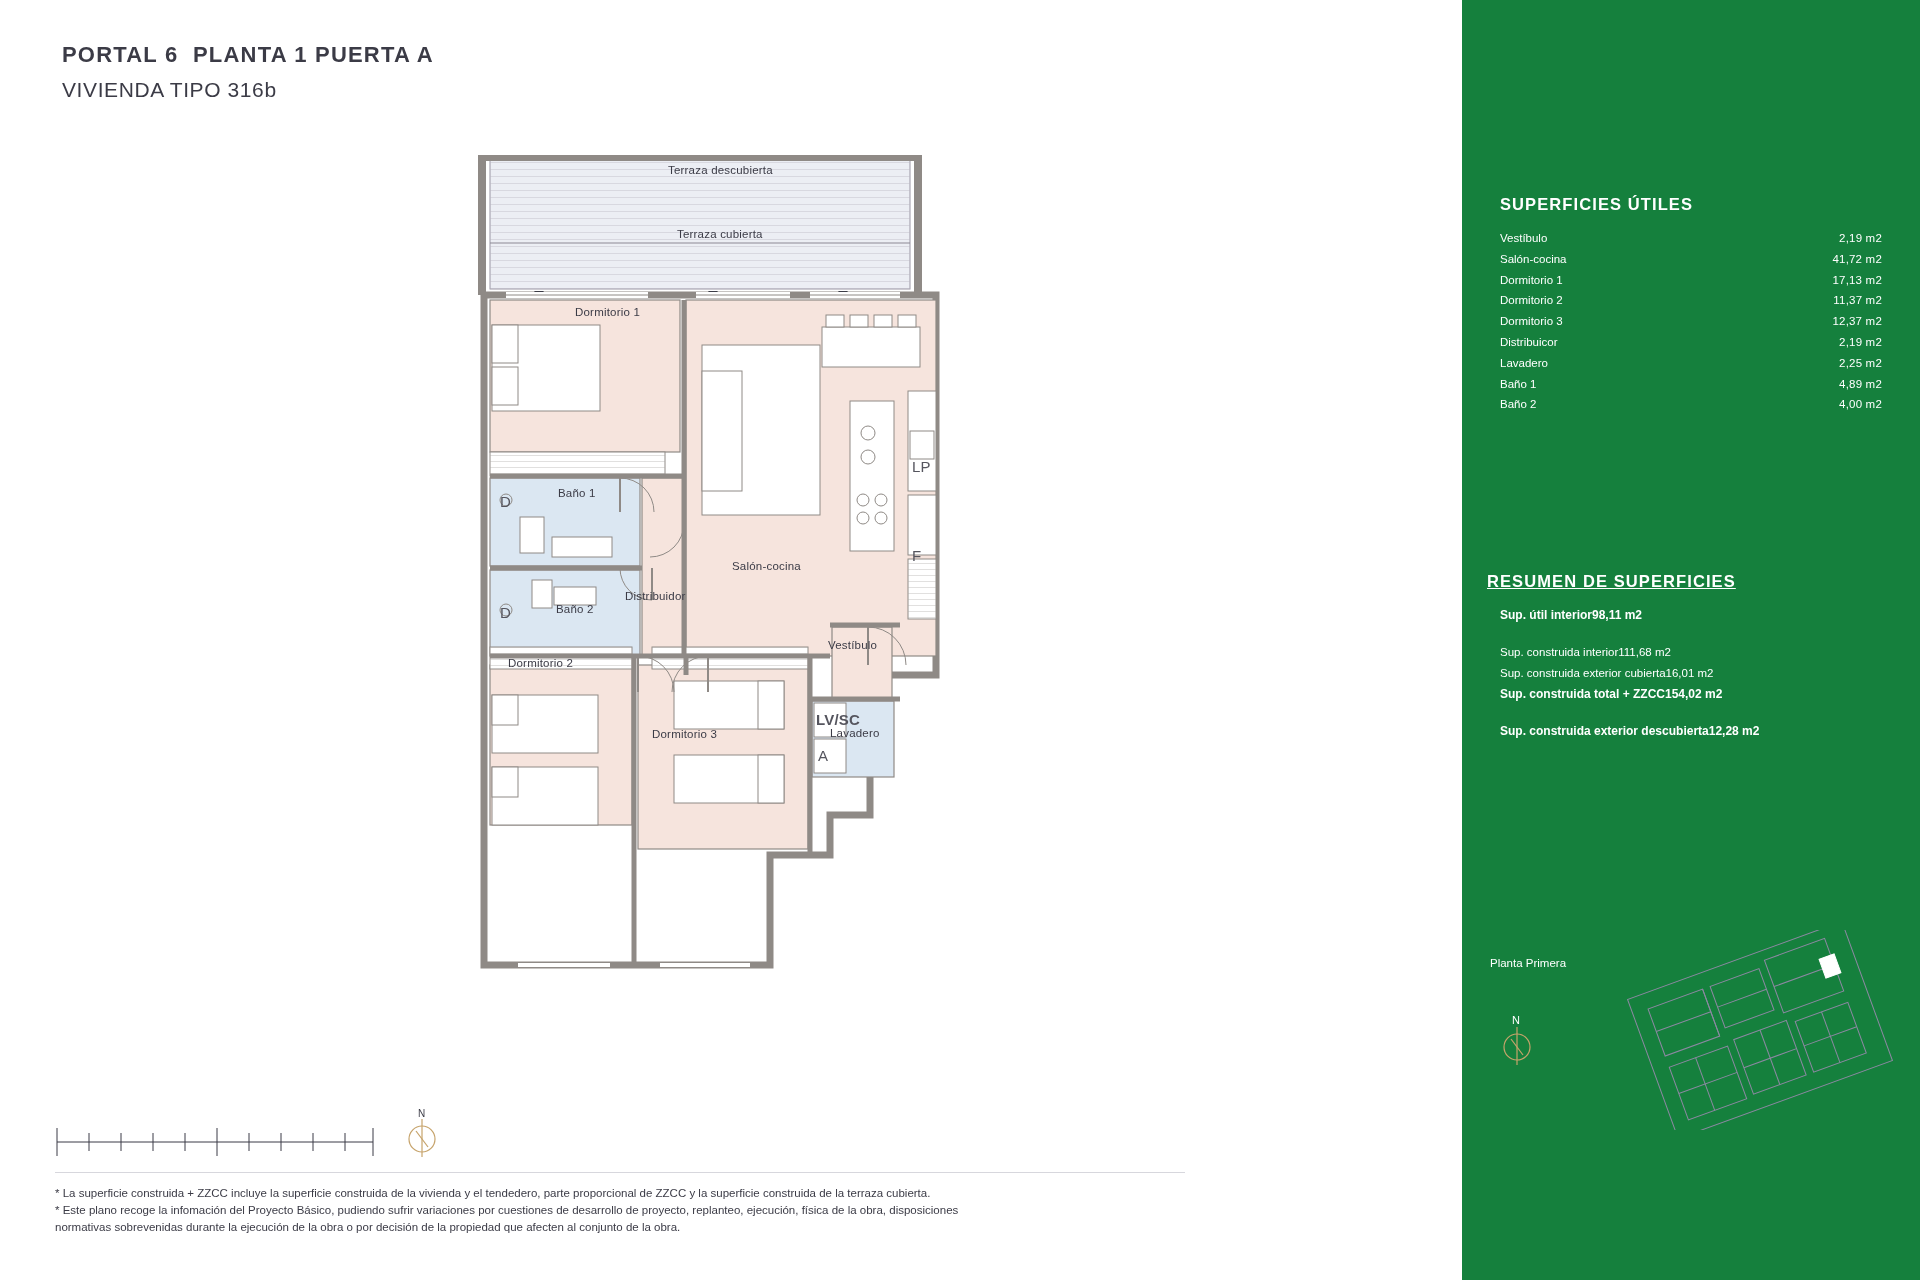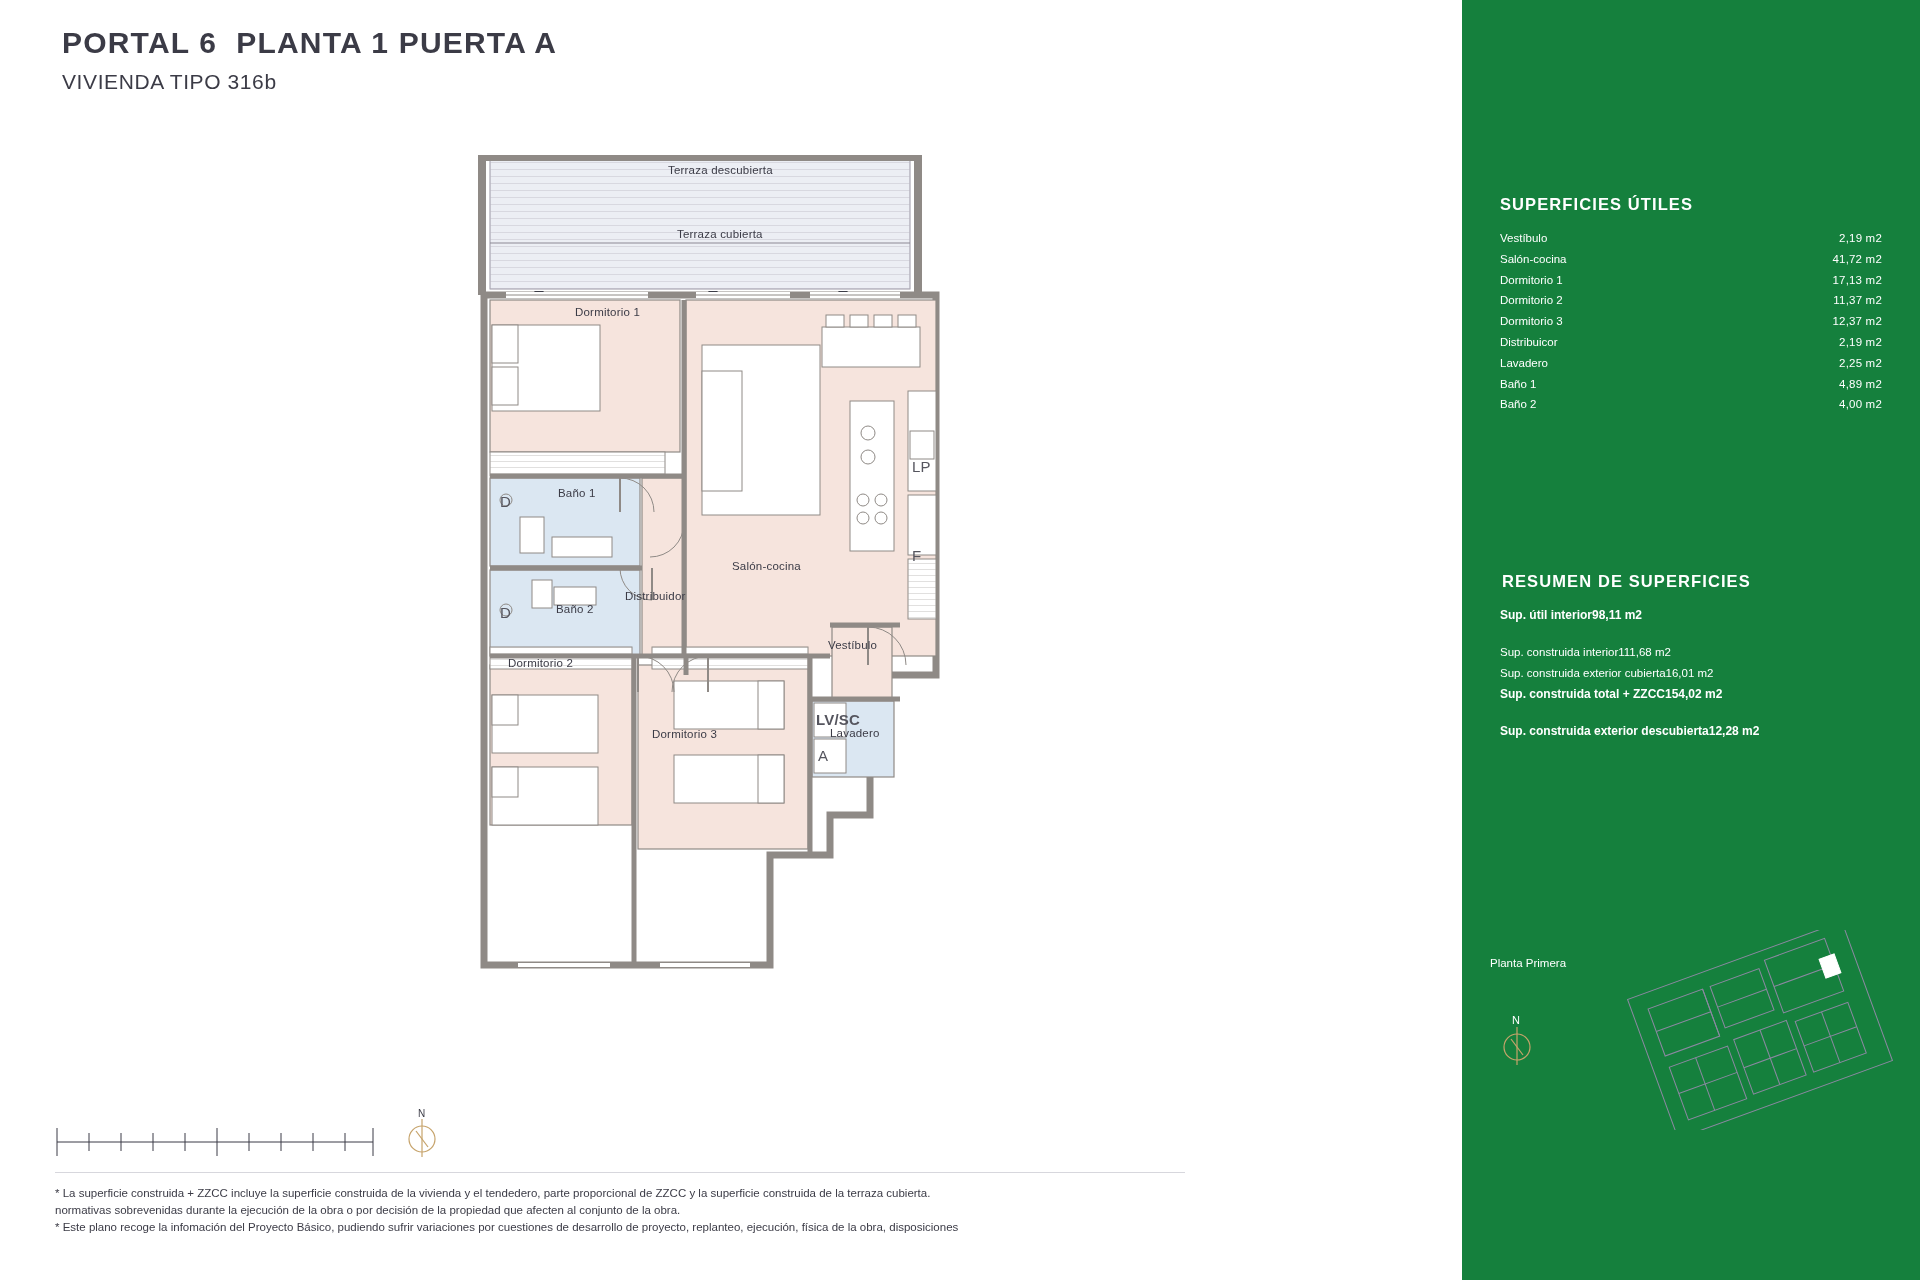--- a/index.html
+++ b/index.html
@@ -24,25 +24,25 @@
     height: 1280px;
     background: #ffffff;
   }
 
   .title-block {
     position: absolute;
     left: 62px;
     top: 26px;
   }
   .title-main {
-    font-size: 30px;
+    font-size: 22px;
     font-weight: bold;
     letter-spacing: 1.2px;
     color: #3b3b46;
-    margin: 0 0 10px 0;
+    margin: 16px 0 10px 0;
     white-space: pre;
   }
   .title-sub {
     font-size: 21px;
     letter-spacing: 0.6px;
     color: #3b3b46;
     margin: 0;
     font-weight: normal;
   }
 
@@ -114,21 +114,21 @@
 
   .panel h2 {
     position: absolute;
     font-size: 16.5px;
     font-weight: bold;
     letter-spacing: 1.1px;
     margin: 0;
     color: #ffffff;
   }
   #h-utiles { left: 38px; top: 195px; }
-  #h-resumen { left: 40px; top: 572px; }
+  #h-resumen { left: 25px; top: 572px; text-decoration: underline; }
 
   .util-list {
     position: absolute;
     left: 38px;
     top: 228px;
     width: 382px;
   }
   .util-row {
     display: flex;
     justify-content: space-between;
@@ -363,22 +363,22 @@
       <text x="18" y="12" font-family="Liberation Sans, sans-serif" font-size="10" fill="#3b3b46">N</text>
       <circle cx="22" cy="34" r="13" fill="none" stroke="#c6a36b" stroke-width="1.2"></circle>
       <line x1="22" y1="14" x2="22" y2="52" stroke="#c6a36b" stroke-width="1.2"></line>
       <line x1="16" y1="26" x2="28" y2="42" stroke="#c6a36b" stroke-width="1.2"></line>
     </svg>
   </div>
 
   <div class="footnote-rule"></div>
   <div class="footnotes">
     <div>* La superficie construida + ZZCC incluye la superficie construida de la vivienda y el tendedero, parte proporcional de ZZCC y la superficie construida de la terraza cubierta.</div>
+    <div>* Este plano recoge la infomación del Proyecto Básico, pudiendo sufrir variaciones por cuestiones de desarrollo de proyecto, replanteo, ejecución, física de la obra, disposiciones</div>
     <div>normativas sobrevenidas durante la ejecución de la obra o por decisión de la propiedad que afecten al conjunto de la obra.</div>
-    <div>* Este plano recoge la infomación del Proyecto Básico, pudiendo sufrir variaciones por cuestiones de desarrollo de proyecto, replanteo, ejecución, física de la obra, disposiciones</div>
   </div>
 </div>
 
 <div class="panel">
   <div class="panel-inner">
 
     <h2 id="h-utiles">SUPERFICIES ÚTILES</h2>
 
     <div class="util-list">
       <div class="util-row">

